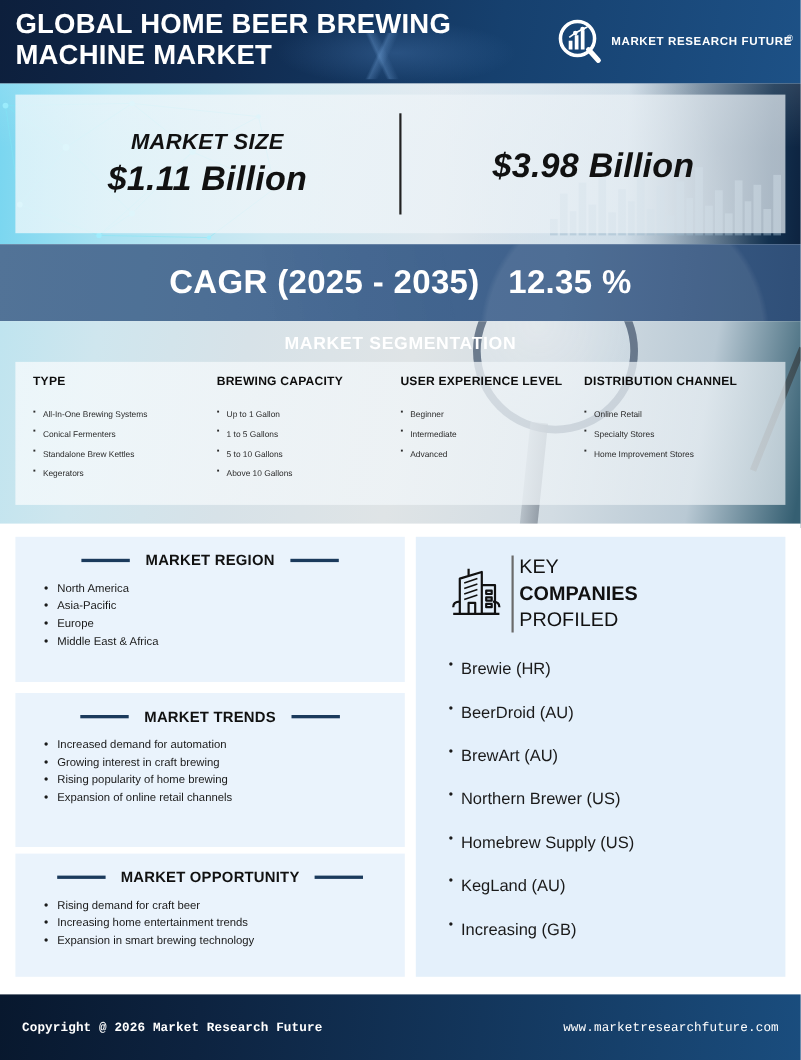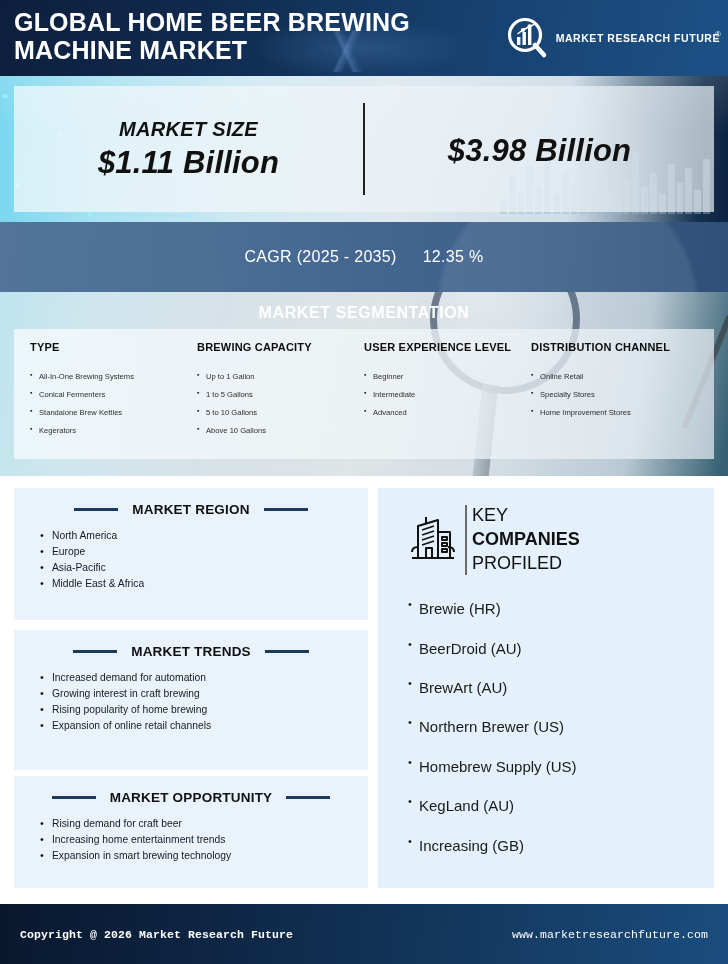--- a/index.html
+++ b/index.html
@@ -70,21 +70,21 @@
     background:linear-gradient(95deg,#4e7095 0%,#4a6d94 18%,#436690 45%,#3f618c 70%,#2f4f78 100%);
     overflow:hidden;
     display:flex; align-items:center; justify-content:center;
   }
   .cagr .photo{
     position:absolute; inset:0; opacity:.30;
     background:
       radial-gradient(circle at 78% 120%,rgba(255,255,255,.28) 0 22%,rgba(255,255,255,0) 23%),
       linear-gradient(80deg,rgba(255,255,255,.10) 0 30%,rgba(255,255,255,0) 60%);
   }
-  .cagr-txt{ position:relative; color:#fff; font-size:16px; font-weight:normal; letter-spacing:.3px; display:flex; gap:26px; }
+  .cagr-txt{ position:relative; color:#fff; font-size:30px; font-weight:bold; letter-spacing:.3px; display:flex; gap:26px; }
 
   
   .seg{
     position:absolute; left:0; top:292px; width:728px; height:188px;
     overflow:hidden;
     background:linear-gradient(100deg,#bfe4ef 0%,#cfe6ee 12%,#d7e2e8 30%,#dfe4e6 50%,#d2dce3 70%,#b9c9d4 86%,#355f72 99%);
   }
   .seg-photo{ position:absolute; inset:0; }
   .seg-mag{
     position:absolute; left:430px; top:-48px; width:150px; height:150px;
@@ -313,22 +313,22 @@
 <div class="lower">
 
   <div class="card" id="card-region">
     <div class="card-title">
       <span class="rule"></span>
       <span>MARKET REGION</span>
       <span class="rule"></span>
     </div>
     <ul>
       <li>North America</li>
+      <li>Asia-Pacific</li>
       <li>Europe</li>
-      <li>Asia-Pacific</li>
       <li>Middle East &amp; Africa</li>
     </ul>
   </div>
 
   <div class="card" id="card-trends">
     <div class="card-title">
       <span class="rule"></span>
       <span>MARKET TRENDS</span>
       <span class="rule"></span>
     </div>

